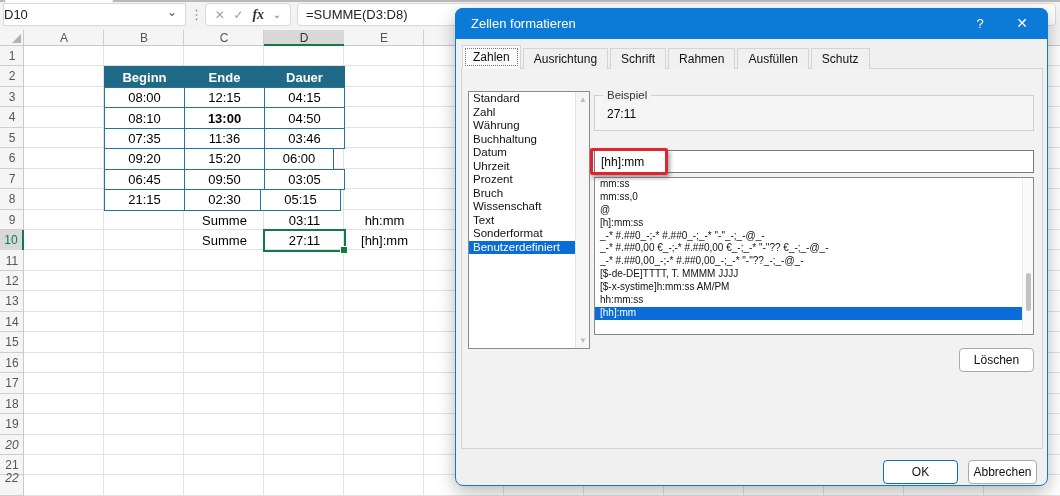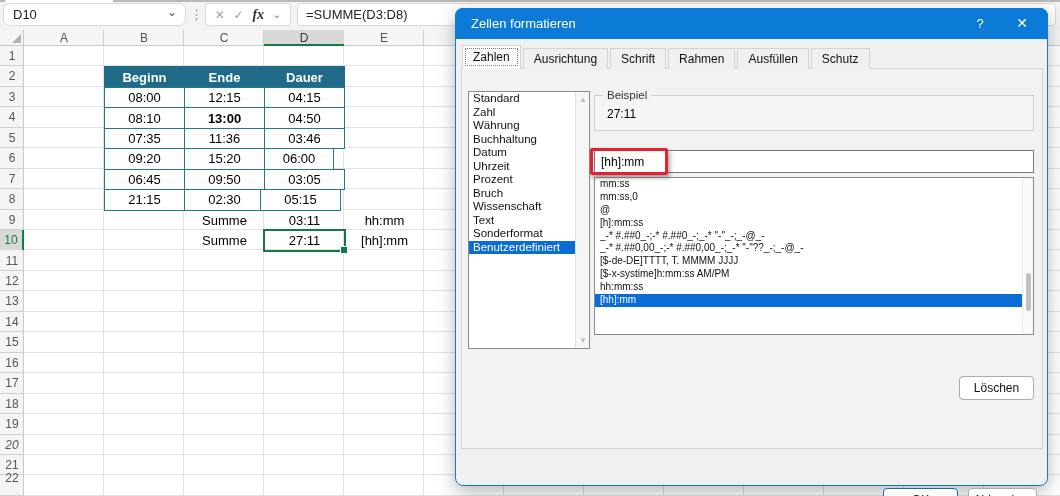--- a/index.html
+++ b/index.html
@@ -7,22 +7,22 @@
     width:1060px;height:496px;position:relative;overflow:hidden;
     background:#fff;font-family:"Liberation Sans",sans-serif;
     -webkit-font-smoothing:antialiased;
   }
   
   .topbar{position:absolute;left:0;top:0;width:1060px;height:30px;background:#f3f3f3;z-index:10;}
   .topedge{position:absolute;left:0;top:0;width:1060px;height:2px;background:#b9b9b9;}
   .topremnant{position:absolute;left:5px;top:0;width:108px;height:3px;background:#fff;border-radius:0 0 3px 3px;}
   .namebox{
     position:absolute;left:3px;top:3px;width:183px;height:23px;background:#fff;
-    border:1px solid #d9d9d9;border-radius:7px;box-sizing:border-box;
-    font-size:13px;color:#222;display:flex;align-items:center;padding-left:9px;
+    border:1px solid #d9d9d9;border-radius:0;box-sizing:border-box;
+    font-size:13px;color:#222;display:flex;align-items:center;
   }
   .namebox .chev{position:absolute;right:8px;top:1px;color:#555;font-size:12px;}
   .dots{position:absolute;left:190px;top:5px;color:#8a8a8a;font-size:13px;letter-spacing:0;line-height:20px;}
   .fxgroup{
     position:absolute;left:205px;top:3px;width:86px;height:23px;background:#fff;
     border:1px solid #d9d9d9;border-radius:4px;box-sizing:border-box;
     display:flex;align-items:center;justify-content:space-evenly;
   }
   .fxgroup .x{color:#a0a0a0;font-size:12px;}
   .fxgroup .ok{color:#a0a0a0;font-size:12px;}
@@ -83,21 +83,21 @@
   .examplevalue{position:absolute;left:12px;top:11px;font-size:12px;color:#000;}
   .typelabel{left:138px;top:127px;}
   .typeinput{position:absolute;left:138px;top:141px;width:440px;height:23px;background:#fff;border:1px solid #7a7a7a;box-sizing:border-box;
     font-size:12px;color:#000;display:flex;align-items:center;padding-left:6px;z-index:3;font-family:"Liberation Sans",sans-serif;}
   .fmtlist{position:absolute;left:138px;top:168px;width:440px;height:158px;background:#fff;border:1px solid #8a8a8a;box-sizing:border-box;z-index:3;overflow:hidden;}
   .fmt-item{height:12.9px;line-height:12.9px;font-size:10px;padding-left:5px;color:#111;white-space:nowrap;}
   .fmt-item.sel{background:#0a6cd6;color:#fff;}
   .fmtscroll{position:absolute;right:0;top:0;width:11px;height:100%;background:#fafafa;border-left:1px solid #ececec;box-sizing:border-box;}
   .fmtscroll .thumb{position:absolute;left:3px;top:95px;width:5px;height:38px;background:#c1c1c1;border-radius:3px;}
   .btn{position:absolute;background:#fff;border:1px solid #ababab;border-radius:4px;box-sizing:border-box;
-    font-size:12px;color:#111;text-align:center;z-index:3;display:flex;align-items:center;justify-content:center;margin-top:28px;}
+    font-size:12px;color:#111;text-align:center;z-index:3;display:flex;align-items:center;justify-content:center;}
   .btn.delete{left:503px;top:339px;width:75px;height:24px;}
   .btn.ok{left:427px;top:451px;width:75px;height:24px;border:1.5px solid #0f6cbd;}
   .btn.cancel{left:512px;top:451px;width:69px;height:24px;}
   .desc{position:absolute;left:12px;top:376px;width:566px;font-size:12px;color:#1a1a1a;}
   
   .annot{position:absolute;left:590px;top:148px;width:78px;height:27px;border:3px solid #e0242f;border-radius:2px;
     box-sizing:border-box;z-index:60;box-shadow:2px 3px 4px rgba(90,90,90,.55);}
 </style>
 </head>
 <body>
@@ -155,21 +155,21 @@
       <div class="rowhead" style="top: 224.95px; height: 20.45px; line-height: 20.45px;">12</div>
       <div class="rowhead" style="top: 245.4px; height: 20.45px; line-height: 20.45px;">13</div>
       <div class="rowhead" style="top: 265.85px; height: 20.45px; line-height: 20.45px;">14</div>
       <div class="rowhead" style="top: 286.3px; height: 20.45px; line-height: 20.45px;">15</div>
       <div class="rowhead" style="top: 306.75px; height: 20.45px; line-height: 20.45px;">16</div>
       <div class="rowhead" style="top: 327.2px; height: 20.45px; line-height: 20.45px;">17</div>
       <div class="rowhead" style="top: 347.65px; height: 20.45px; line-height: 20.45px;">18</div>
       <div class="rowhead" style="top: 368.1px; height: 20.45px; line-height: 20.45px;">19</div>
       <div class="rowhead" style="top: 388.55px; height: 20.45px; line-height: 20.45px; font-style: italic;">20</div>
       <div class="rowhead" style="top: 409px; height: 20.45px; line-height: 20.45px;">21</div>
-      <div class="rowhead" style="top: 422px; height: 20.45px; line-height: 20.45px;">22</div>
+      <div class="rowhead" style="top: 422px; height: 20.45px; line-height: 20.45px; font-style: italic;">22</div>
     </div>
   <div class="cells" id="cells">
       <div class="cell t-head" style="left: 80px; top: 20.45px; width: 81px; height: 21.45px;">Beginn</div>
       <div class="cell t-head" style="left: 160px; top: 20.45px; width: 81px; height: 21.45px;">Ende</div>
       <div class="cell t-head" style="left: 240px; top: 20.45px; width: 81px; height: 21.45px;">Dauer</div>
       <div class="cell t-cell" style="left: 80px; top: 40.9px; width: 81px; height: 21.45px;">08:00</div>
       <div class="cell t-cell" style="left: 160px; top: 40.9px; width: 81px; height: 21.45px;">12:15</div>
       <div class="cell t-cell" style="left: 240px; top: 40.9px; width: 81px; height: 21.45px;">04:15</div>
       <div class="cell t-cell" style="left: 80px; top: 61.35px; width: 81px; height: 21.45px;">08:10</div>
       <div class="cell t-cell" style="left: 160px; top: 61.35px; width: 81px; height: 21.45px; font-weight: bold;">13:00</div>
@@ -245,20 +245,21 @@
     <span>[hh]:mm</span>
   </div>
 
   <div class="fmtlist" id="fmtlist">
 
   <div class="fmt-item">mm:ss</div>
       <div class="fmt-item">mm:ss,0</div>
       <div class="fmt-item">@</div>
       <div class="fmt-item">[h]:mm:ss</div>
       <div class="fmt-item">_-* #.##0_-;-* #.##0_-;_-* "-"_-;_-@_-</div>
+      <div class="fmt-item">_-* #.##0,00 €_-;-* #.##0,00 €_-;_-* "-"?? €_-;_-@_-</div>
       <div class="fmt-item">_-* #.##0,00_-;-* #.##0,00_-;_-* "-"??_-;_-@_-</div>
       <div class="fmt-item">[$-de-DE]TTTT, T. MMMM JJJJ</div>
       <div class="fmt-item">[$-x-systime]h:mm:ss AM/PM</div>
       <div class="fmt-item">hh:mm:ss</div>
       <div class="fmt-item sel">[hh]:mm</div>
       <div class="fmtscroll">
       <div class="thumb"></div>
     </div>
     </div>
 

